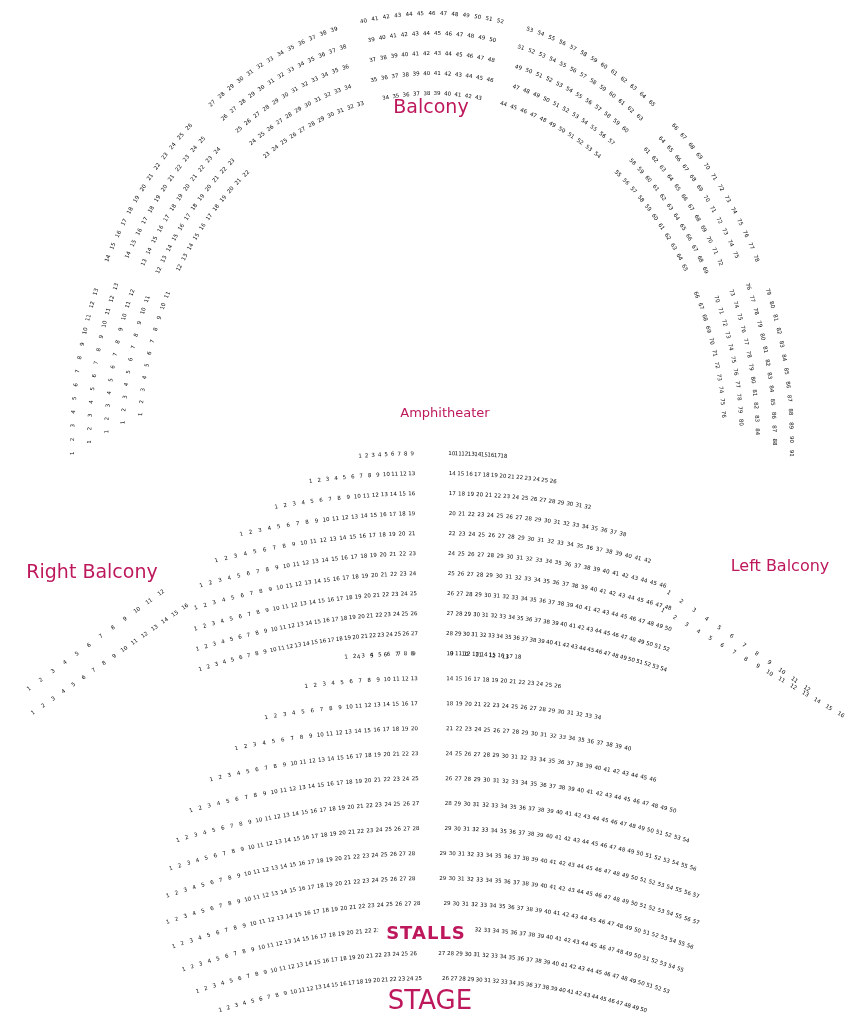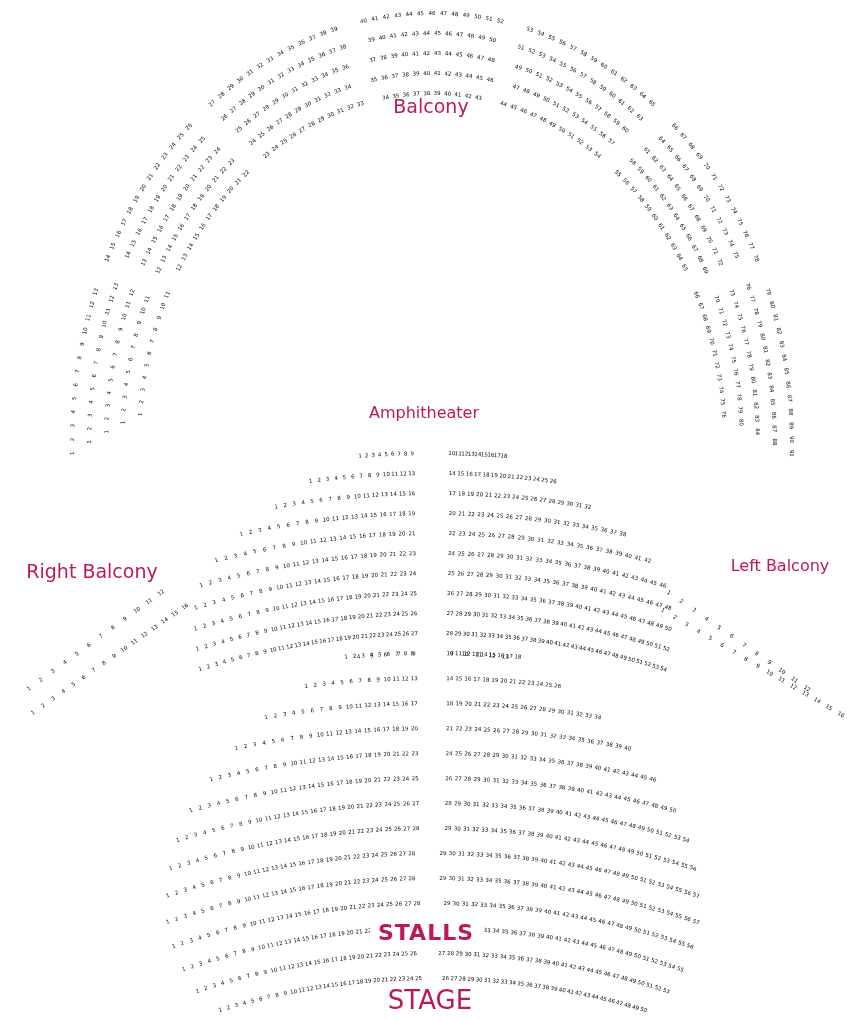--- a/index.html
+++ b/index.html
@@ -3,24 +3,24 @@
 <meta charset="utf-8">
 <style>
   html,body{margin:0;padding:0;background:#ffffff;}
   .chart{position:relative;width:860px;height:1020px;background:#ffffff;overflow:hidden;
          font-family:"DejaVu Sans", sans-serif;}
   .chart svg{position:absolute;left:0;top:0;}
   svg text.seat{font-family:"DejaVu Sans", sans-serif;font-size:5.5px;fill:#0a0a0a;text-anchor:middle;}
   .label{position:absolute;transform:translate(-50%,-50%);color:#be185d;white-space:nowrap;
          font-family:"DejaVu Sans", sans-serif;}
   .lbl-balcony{left:431px;top:106px;font-size:19px;}
-  .lbl-amphitheater{left:424px;top:412px;font-size:16px;}
+  .lbl-amphitheater{left:445px;top:412px;font-size:13px;}
   .lbl-right-balcony{left:92px;top:571px;font-size:19px;}
   .lbl-left-balcony{left:780px;top:565px;font-size:16px;}
-  .lbl-stalls{left:426px;top:932px;font-size:22px;font-weight:700;letter-spacing:1px;
+  .lbl-stalls{left:426px;top:932px;font-size:18px;font-weight:700;letter-spacing:1px;
               background:#fff;padding:2px 8px;}
   .lbl-stage{left:430px;top:1000px;font-size:26px;font-weight:400;background:#fff;padding:0 12px;}
 </style>
 </head>
 <body>
 
 <div class="chart">
   <svg id="seats" width="860" height="1020" viewBox="0 0 860 1020">
       <text x="74.1" y="453.2" transform="rotate(-90.9 74.1 453.2)" class="seat">1</text>
       <text x="74.0" y="439.5" transform="rotate(-89.4 74.0 439.5)" class="seat">2</text>

